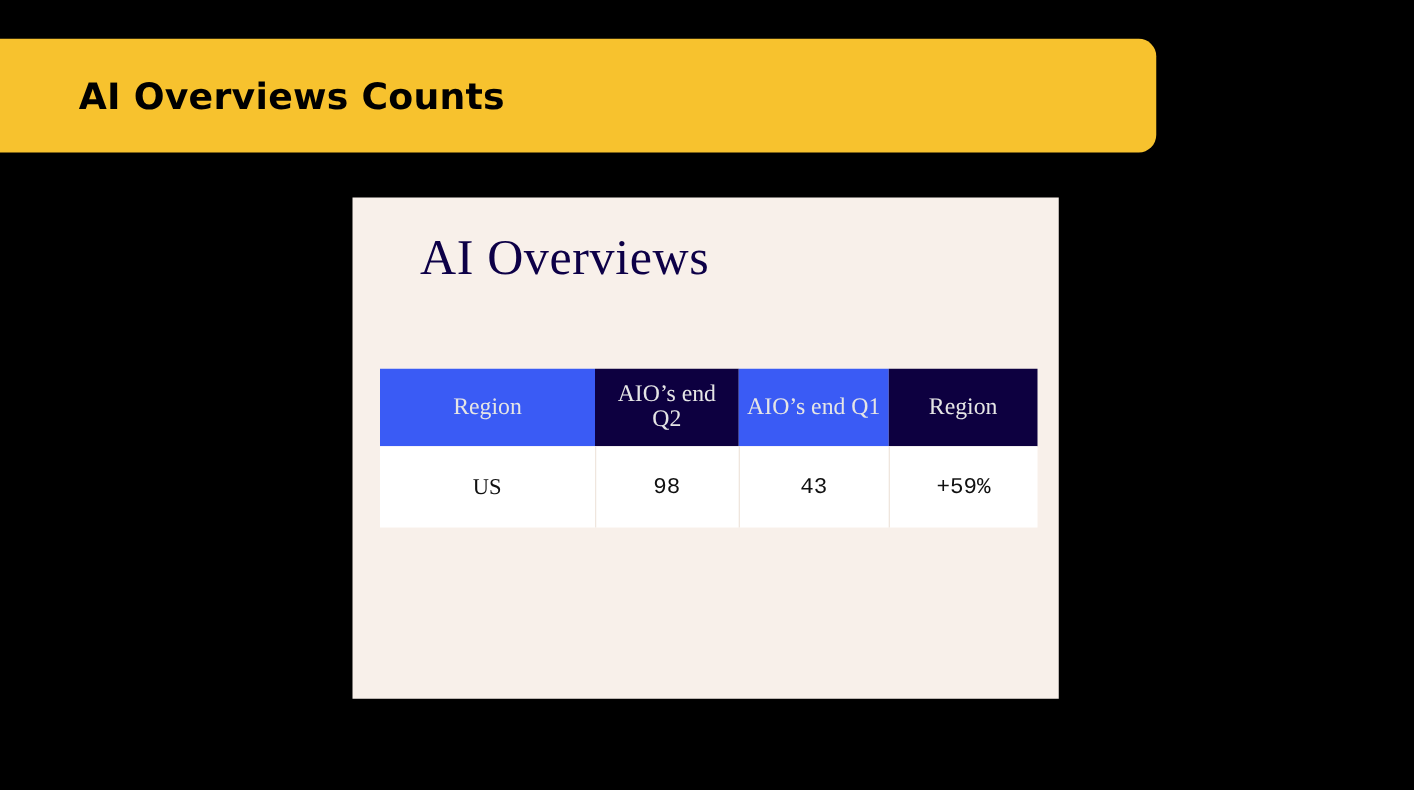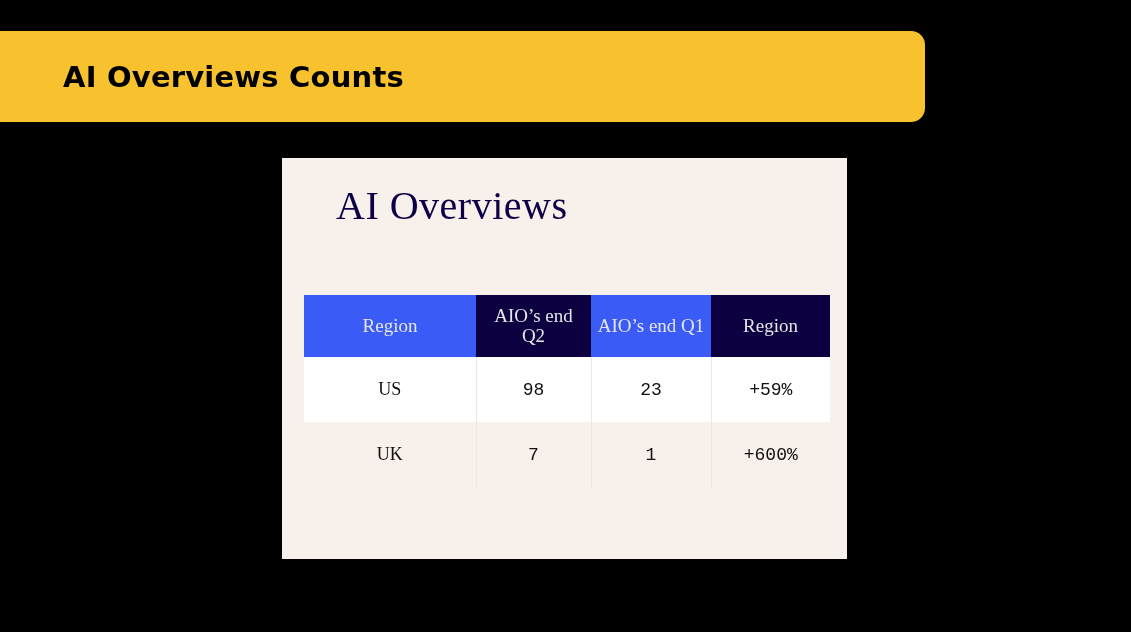--- a/index.html
+++ b/index.html
@@ -142,27 +142,21 @@
             <th class="hdr-navy">AIO’s end Q2</th>
             <th class="hdr-blue">AIO’s end Q1</th>
             <th class="hdr-navy">Region</th>
           </tr>
         </thead>
 
         <tbody>
           <tr class="row-odd">
             <td class="cell-region">US</td>
             <td class="cell-num">98</td>
-            <td class="cell-num">23</td>
+            <td class="cell-num">43</td>
             <td class="cell-change">+59%</td>
-          </tr>
-          <tr class="row-even">
-            <td class="cell-region">UK</td>
-            <td class="cell-num">7</td>
-            <td class="cell-num">1</td>
-            <td class="cell-change">+600%</td>
           </tr>
         </tbody>
       </table>
     </div>
 
   </div>
 </div>
 
 </body></html>

